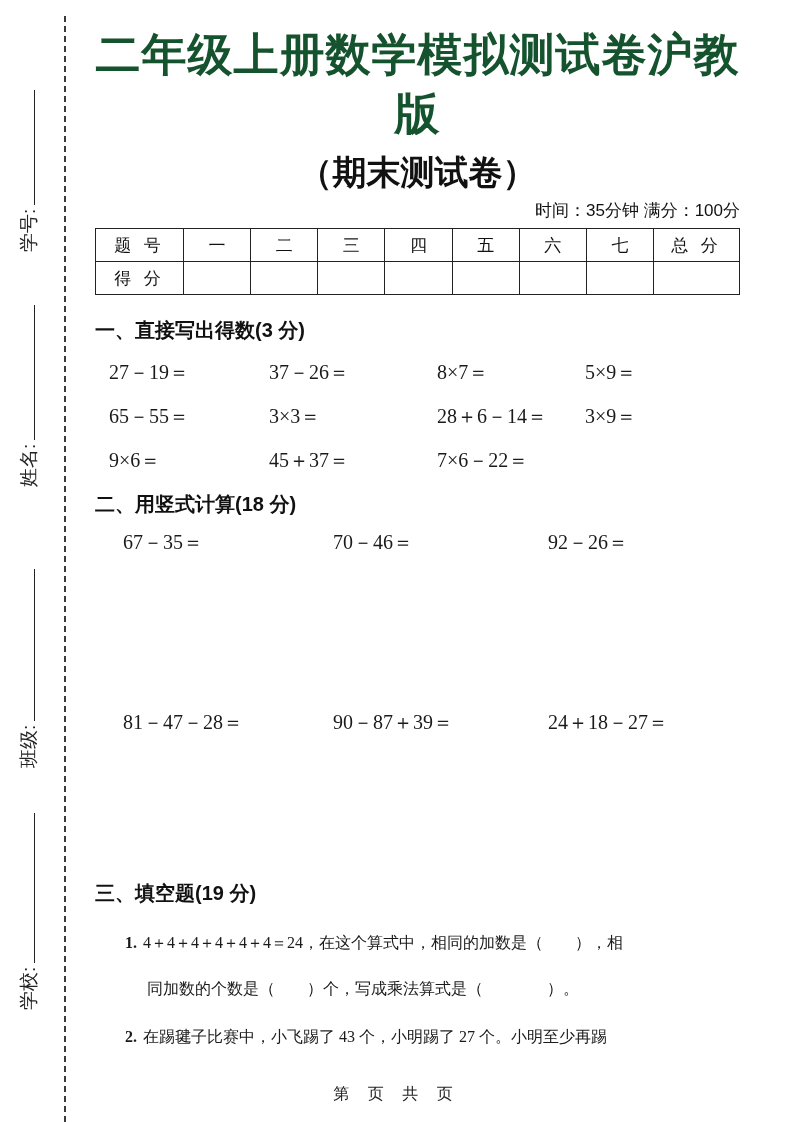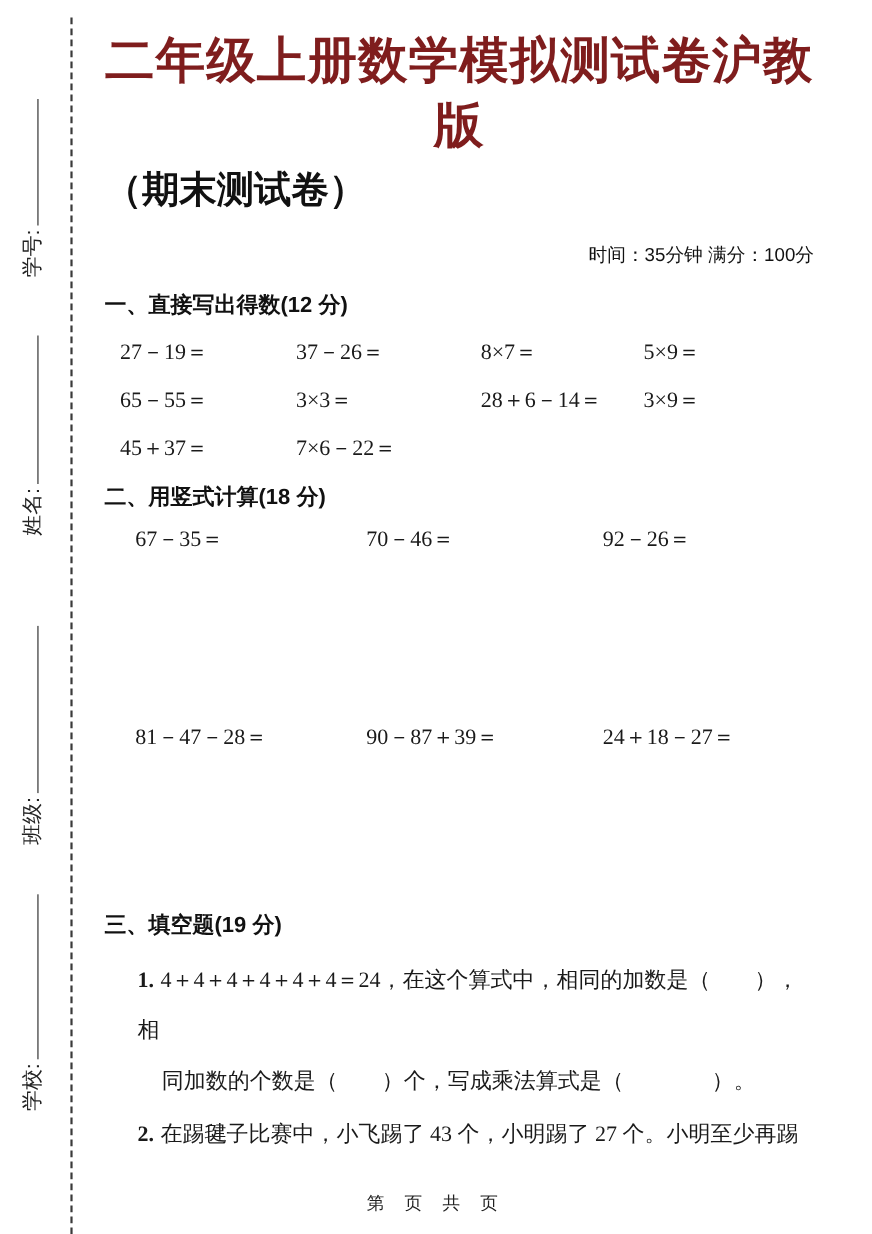--- a/index.html
+++ b/index.html
@@ -42,33 +42,33 @@
   .main { position:absolute; left:95px; top:0; width:645px; }
 
   .title {
     margin-top:26px;
     font-family:"Liberation Sans","DejaVu Sans",sans-serif;
     font-weight:bold;
     font-size:45px;
     line-height:1.3;
     text-align:center;
     letter-spacing:1px;
-    color:#7f1d1d;
+    color:#14532d;
   }
   .subtitle {
     margin-top:8px;
-    font-family:Liberation Sans, sans-serif;
+    font-family:Liberation Serif, serif;
     font-weight:bold;
     font-size:34px;
     line-height:1.3;
-    text-align:left;
+    text-align:center;
     color:#111;
   }
   .meta {
-    margin-top:25px;
+    margin-top:4px;
     text-align:right;
     font-family:"Liberation Sans","DejaVu Sans",sans-serif;
     font-size:17px;
     color:#111;
   }
   table.score-table {
     margin-top:6px;
     width:100%;
     border-collapse:collapse;
   }
@@ -107,21 +107,21 @@
     margin-top:12px;
     display:grid;
     grid-template-columns:210px 215px 1fr;
     font-size:20px;
     line-height:1.3;
     padding-left:28px;
   }
   .workspace-1 { height:142px; }
   .workspace-2 { height:145px; }
 
-  .question { padding-left:30px; margin-top:14px; font-size:20px; }
+  .question { padding-left:30px; margin-top:14px; font-size:16px; }
   .q2 { margin-top:2px; }
   .qline { line-height:46px; }
   .qline .qnum { font-weight:bold; margin-right:6px; }
   .qline.cont { padding-left:22px; }
 
   .footer {
     position:absolute;
     left:0; right:0; top:1084px;
     text-align:center;
     font-size:16px;
@@ -149,31 +149,58 @@
   <div class="side-field sf-4">
     <span>学校:</span><span class="fill-line"></span>
   </div>
 
   <div class="main">
 
     <div class="title">二年级上册数学模拟测试卷沪教版</div>
     <div class="subtitle">（期末测试卷）</div>
     <div class="meta">时间：35分钟  满分：100分</div>
 
-
-    <div class="sec-heading sh-1">一、直接写出得数(12 分)</div>
+    <table class="score-table">
+      <tbody>
+          <tr>
+        <td class="st-label">题 号</td>
+        <td>一</td>
+        <td>二</td>
+        <td>三</td>
+        <td>四</td>
+        <td>五</td>
+        <td>六</td>
+        <td>七</td>
+        <td class="st-total">总 分</td>
+      </tr>
+      <tr>
+        <td class="st-label">得 分</td>
+        <td></td>
+        <td></td>
+        <td></td>
+        <td></td>
+        <td></td>
+        <td></td>
+        <td></td>
+        <td></td>
+      </tr>
+    </tbody>
+      </table>
+
+    <div class="sec-heading sh-1">一、直接写出得数(3 分)</div>
     <div class="grid4">
       <span class="eq">27－19＝</span>
       <span class="eq">37－26＝</span>
       <span class="eq">8×7＝</span>
       <span class="eq">5×9＝</span>
       <span class="eq">65－55＝</span>
       <span class="eq">3×3＝</span>
       <span class="eq">28＋6－14＝</span>
       <span class="eq">3×9＝</span>
+      <span class="eq">9×6＝</span>
       <span class="eq">45＋37＝</span>
       <span class="eq">7×6－22＝</span>
     </div>
 
     <div class="sec-heading sh-2">二、用竖式计算(18 分)</div>
     <div class="grid3">
       <span class="eq">67－35＝</span>
       <span class="eq">70－46＝</span>
       <span class="eq">92－26＝</span>
     </div>

